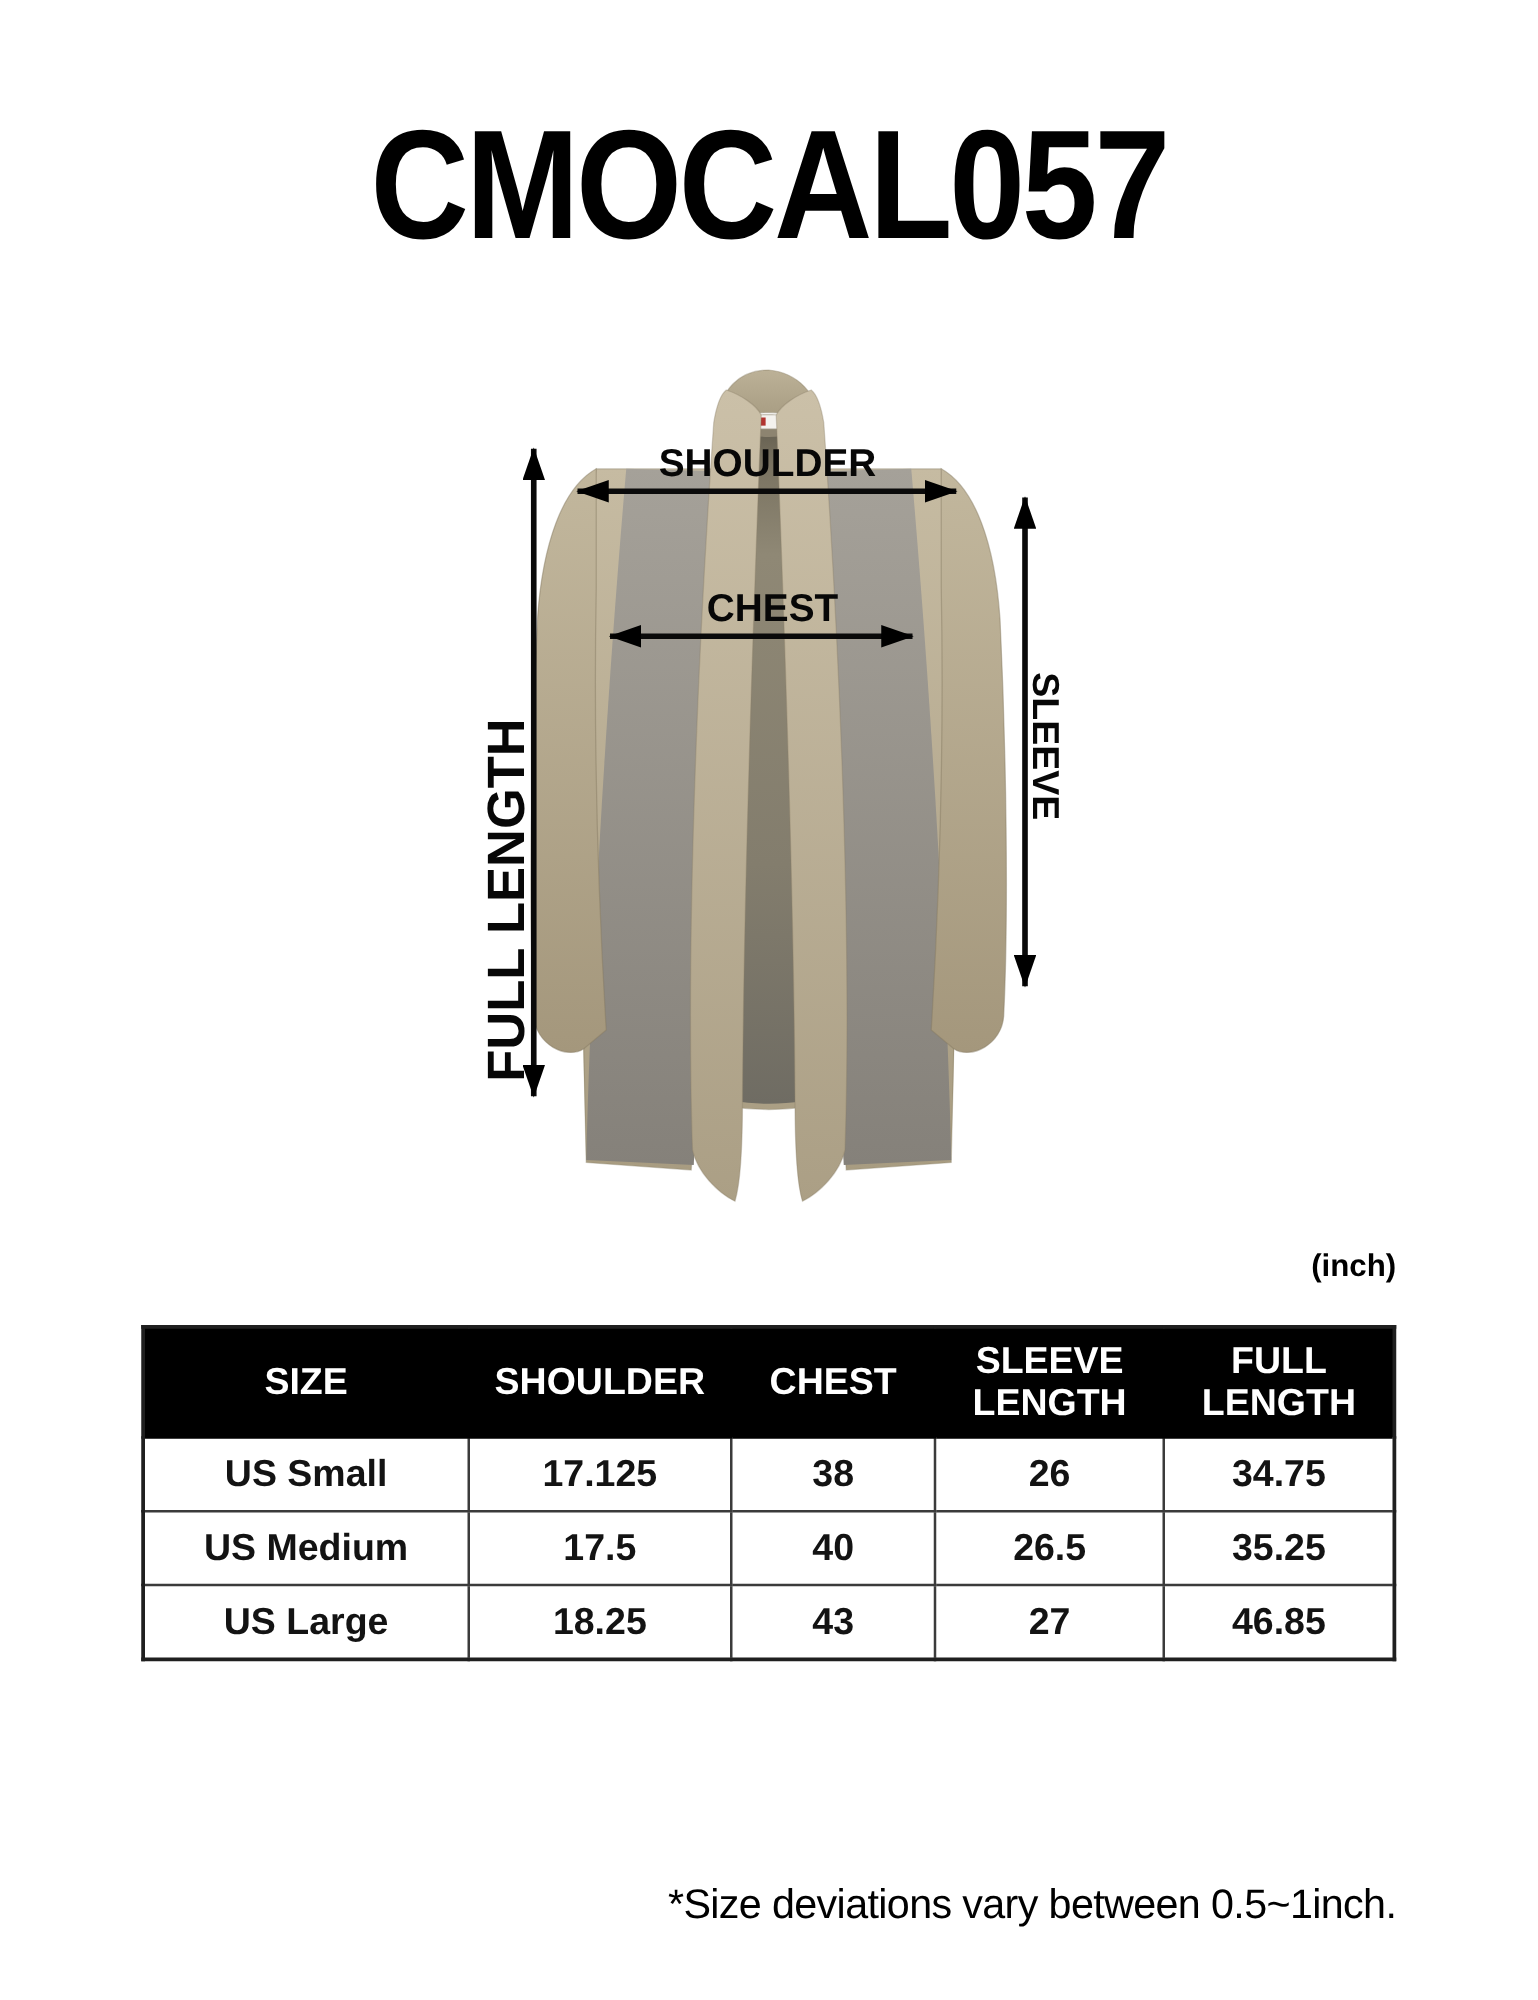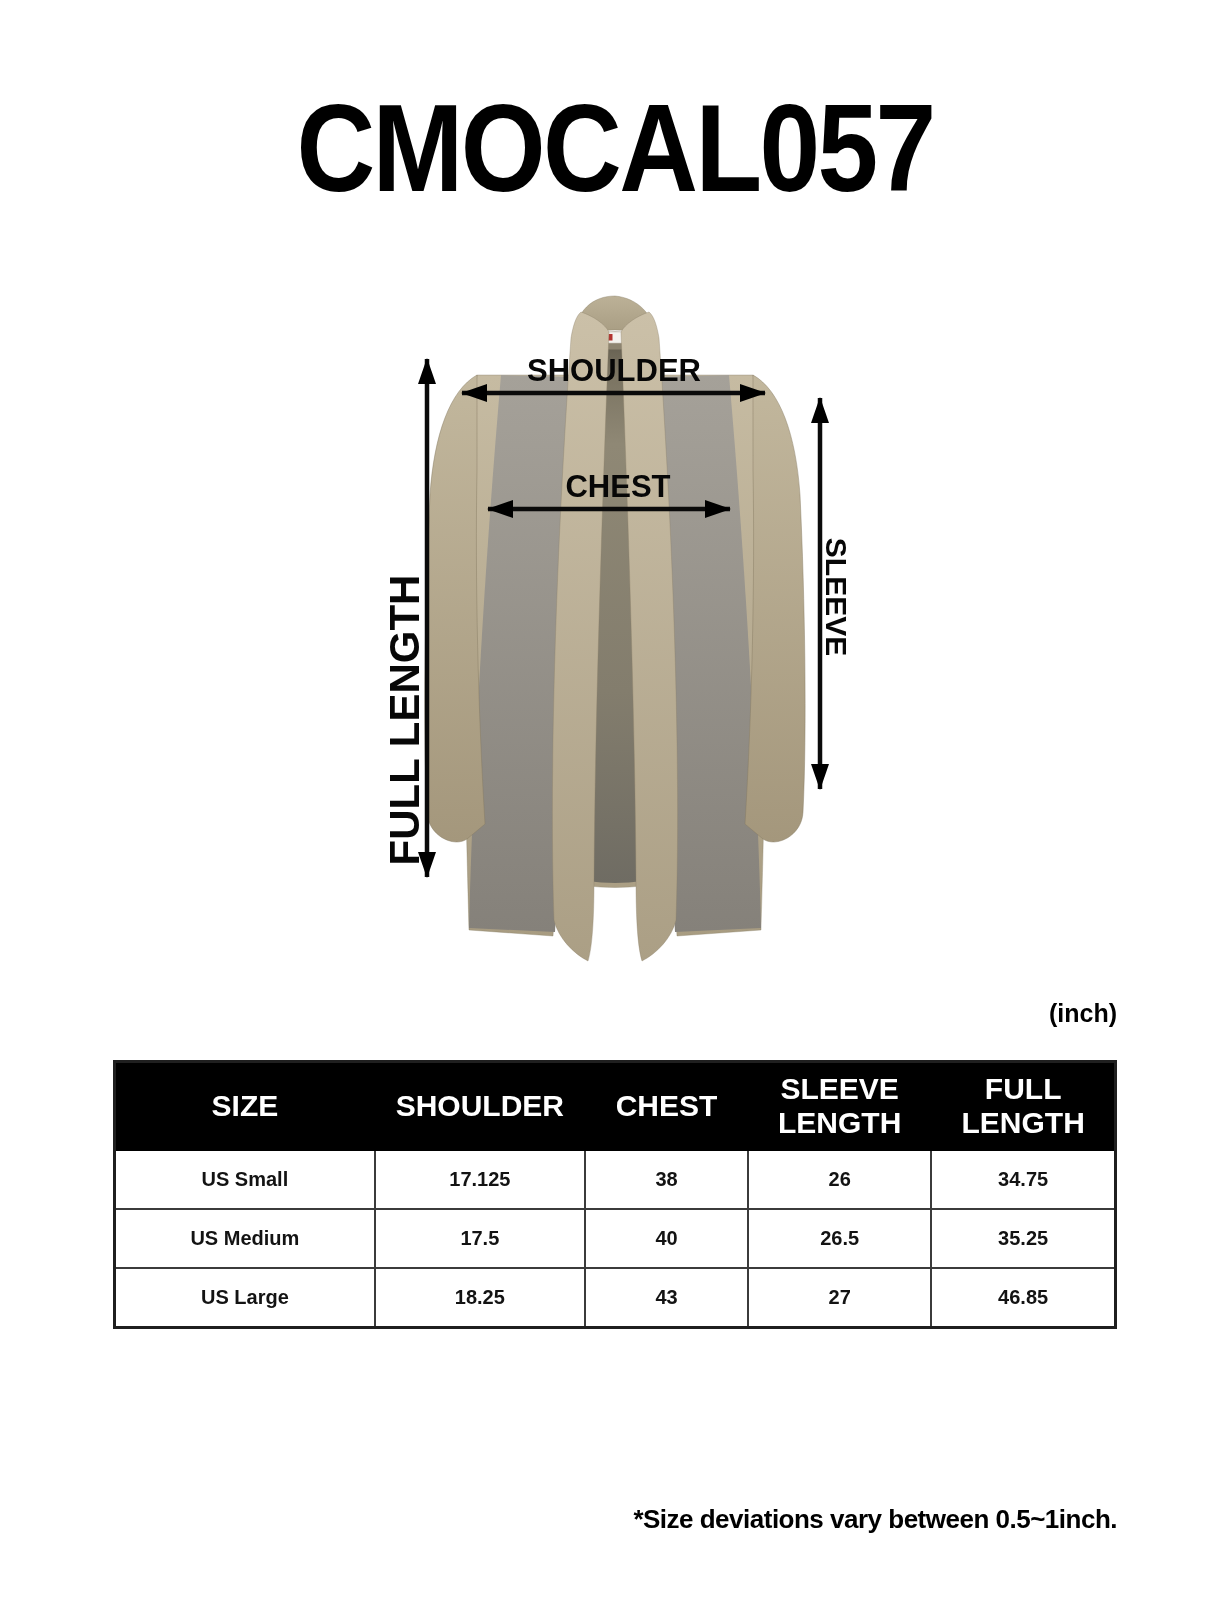--- a/index.html
+++ b/index.html
@@ -30,27 +30,27 @@
     border:3px solid #1f1f1f;
   }
   table.size-table th{
     background:var(--table-header-bg,#000);color:var(--table-header-text,#fff);
     height:86px;font-size:30px;font-weight:700;line-height:1.12;
     padding:0 8px;border:2px solid #000;text-align:center;vertical-align:middle;
   }
   table.size-table td{
     height:57px;border:2px solid var(--table-border,#3b3b3b);
     text-align:center;vertical-align:middle;
-    font-size:20px;font-weight:700;color:#131313;padding:0 4px;
+    font-size:30px;font-weight:700;color:#131313;padding:0 4px;
     background:#fff;
   }
   
   .footnote{
     position:absolute;top:1504px;right:113px;
-    font-size:26px;font-weight:700;letter-spacing:-.5px;white-space:nowrap;text-align:right;
+    font-size:33px;font-weight:400;letter-spacing:-.5px;white-space:nowrap;text-align:right;
   }
 </style>
 </head>
 <body>
 
 <div class="page">
 
   <div class="title">CMOCAL057</div>
 
   <svg class="diagram" viewBox="0 0 500 700">

